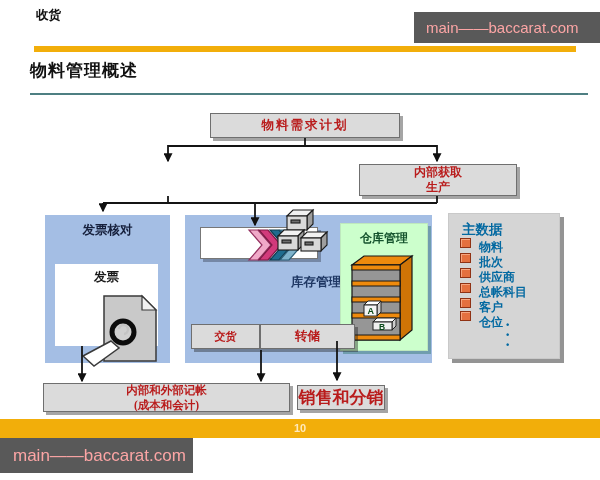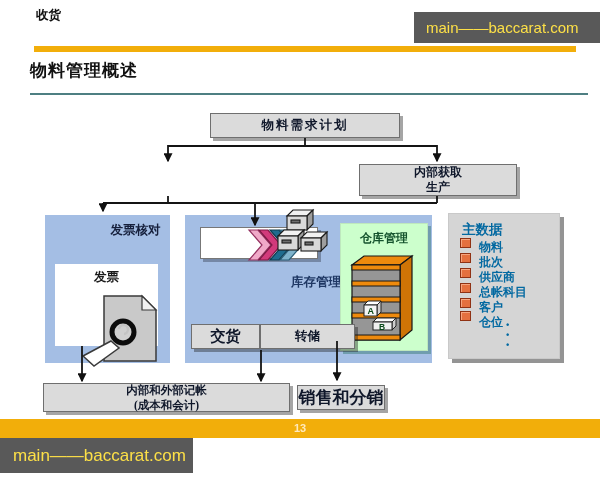--- a/index.html
+++ b/index.html
@@ -1,33 +1,33 @@
 <!DOCTYPE html>
 <html><head>
 <meta charset="utf-8">
 <style>
   html,body{margin:0;padding:0;background:#fff;}
   .stage{position:relative;width:600px;height:480px;background:#ffffff;overflow:hidden;
          font-family:"Liberation Sans",sans-serif;}
-  .wm{position:absolute;background:#595959;color:#fde047;box-sizing:border-box;}
+  .wm{position:absolute;background:#595959;color:#fca5a5;box-sizing:border-box;}
   .wm-top{left:414px;top:12px;width:186px;height:31px;line-height:31px;padding-left:12px;font-size:15px;}
   .wm-bottom{left:0;top:438px;width:193px;height:35px;line-height:35px;padding-left:13px;font-size:17px;}
   .topbar{position:absolute;left:34px;top:46px;width:542px;height:6px;background:#F2AE0A;}
   .slide-title{position:absolute;left:30px;top:59px;font-size:17px;font-weight:700;color:#121212;letter-spacing:1px;}
   .title-rule{position:absolute;left:30px;top:93px;width:558px;height:2px;background:#4E7F82;}
 
   .gbox{position:absolute;background:#DBDBDB;border:1px solid #6F6F6F;
         box-shadow:3px 3px 0 rgba(30,30,30,0.4);box-sizing:border-box;
         display:flex;align-items:center;justify-content:center;text-align:center;
-        font-weight:700;color:#0f172a;font-family:"Liberation Serif",serif;z-index:5;}
+        font-weight:700;color:#b91c1c;font-family:"Liberation Serif",serif;z-index:5;}
   .preline{white-space:pre-line;}
   #mrp-box{left:210px;top:113px;width:190px;height:25px;font-size:12.5px;letter-spacing:2px;}
   #external-box{left:89px;top:164px;width:158px;height:32px;font-size:12px;line-height:15px;}
   #internal-box{left:359px;top:164px;width:158px;height:32px;font-size:12px;line-height:15px;}
-  #delivery-btn{left:191px;top:324px;width:69px;height:25px;font-size:15px;z-index:6;}
+  #delivery-btn{left:191px;top:324px;width:69px;height:25px;font-size:11px;z-index:6;}
   #transfer-btn{left:260px;top:324px;width:95px;height:25px;font-size:12.5px;z-index:6;}
   #accounting-box{left:43px;top:383px;width:247px;height:29px;font-size:11.5px;line-height:15px;}
   #sales-box{left:297px;top:385px;width:88px;height:25px;font-size:17px;}
 
   .bluebox{position:absolute;background:#A4BEE4;z-index:1;}
   #invoice-section{left:45px;top:215px;width:125px;height:148px;}
   #inventory-section{left:185px;top:215px;width:247px;height:148px;}
   .sec-label{position:absolute;width:100%;text-align:center;font-weight:700;
              font-family:"Liberation Serif",serif;color:#16203C;font-size:12.5px;}
   #invoice-white{position:absolute;left:55px;top:264px;width:103px;height:82px;background:#fff;z-index:2;}
@@ -65,21 +65,21 @@
   <div class="wm wm-top">main——baccarat.com</div>
   <div class="topbar"></div>
   <div class="slide-title">物料管理概述</div>
   <div class="title-rule"></div>
 
   <div class="gbox" id="mrp-box">物料需求计划</div>
   <div class="gbox preline" id="internal-box">内部获取
 生产</div>
 
   <div class="bluebox" id="invoice-section">
-    <div class="sec-label" style="top:7px;padding-left:28px;">发票核对</div>
+    <div class="sec-label" style="top:7px;">发票核对</div>
   </div>
   <div id="invoice-white">
     <div class="sec-label">发票</div>
   </div>
   <svg class="icon-svg" style="left:78px;top:290px;" width="86" height="78" viewBox="0 0 86 78">
     <path d="M26,6 H64 L78,20 V71 H26 Z" fill="#C9C9C9" stroke="#3A3A3A" stroke-width="1.5"></path>
     <path d="M64,6 V20 H78 Z" fill="#F2F2F2" stroke="#3A3A3A" stroke-width="1.2"></path>
     <path d="M41,39 a4.5,4.5 0 1 1 5,5" fill="none" stroke="#B9B9B9" stroke-width="2.5"></path>
     <polygon points="33,51 41,58 16,76 5,66" fill="#FFFFFF" stroke="#3A3A3A" stroke-width="1.5"></polygon>
     <circle cx="45" cy="42" r="11" fill="rgba(240,240,240,0.2)" stroke="#0C0C0C" stroke-width="5"></circle>
@@ -187,17 +187,17 @@
       <path d="M103,203 H437"></path>
       <path d="M103,203 V211" marker-end="url(#ah)"></path>
       <path d="M255,203 V225" marker-end="url(#ah)"></path>
       <path d="M82,346 V381" marker-end="url(#ah)"></path>
       <path d="M261,350 V381" marker-end="url(#ah)"></path>
       <path d="M337,341 V380" marker-end="url(#ah)"></path>
     </g>
   </svg>
 
   <div id="footer-bar">
-    <span>13</span>
+    <span>10</span>
   </div>
   <div class="wm wm-bottom">main——baccarat.com</div>
 
 </div>
 
 </body></html>

